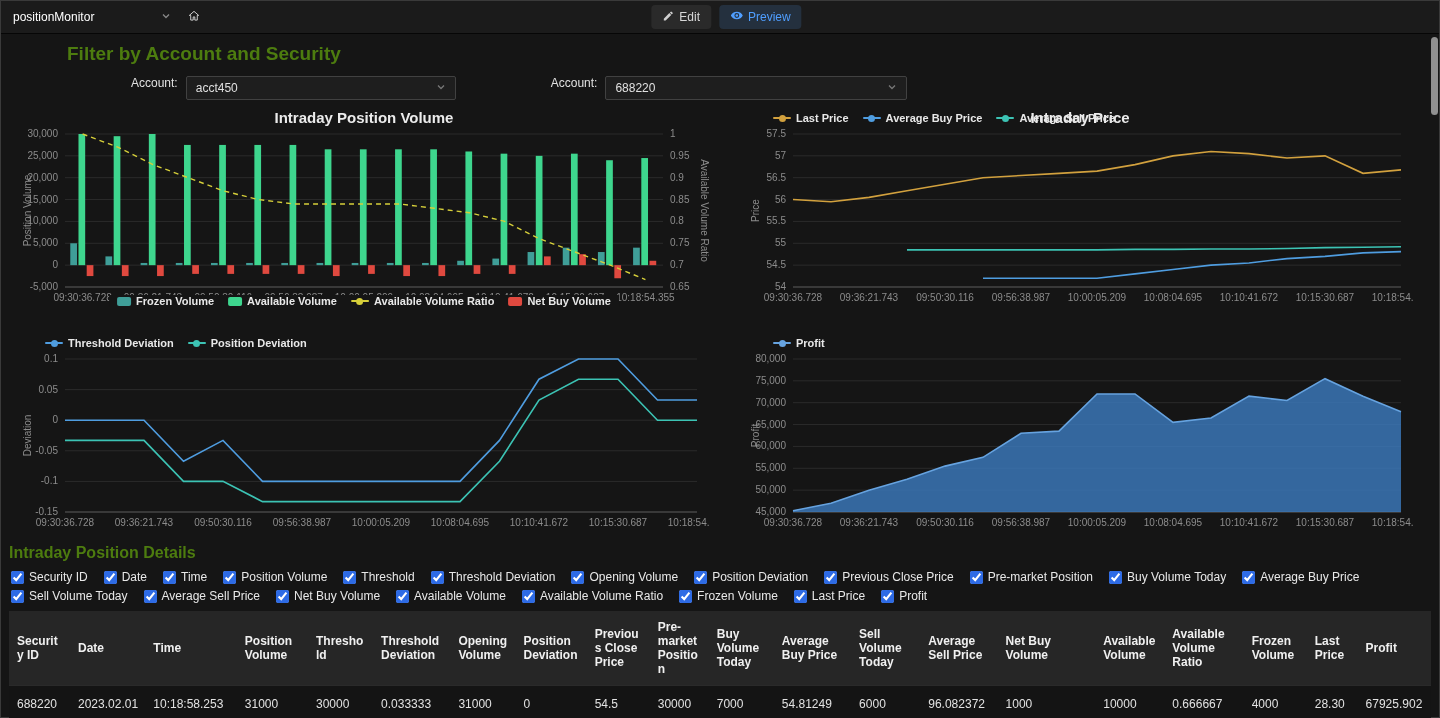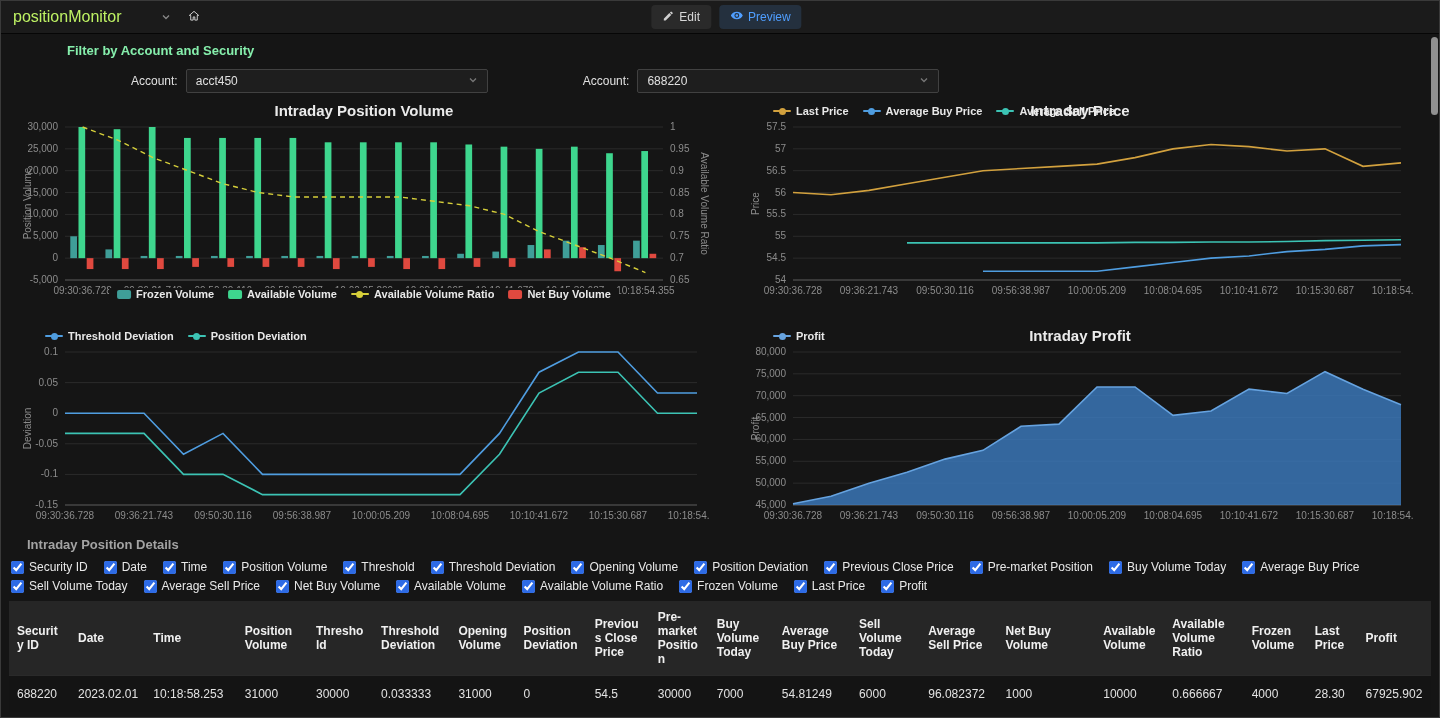--- a/index.html
+++ b/index.html
@@ -6,52 +6,52 @@
   html,body { overflow:hidden; }
   body {
     width:1440px; height:718px; background:#151515;
     font-family:"Liberation Sans", sans-serif; color:#ddd;
   }
   .app { width:1440px; height:718px; border:1px solid #3a3a3a; display:flex; flex-direction:column; position:relative; }
 
   
   .topbar { height:33px; background:#1b1b1b; border-bottom:1px solid #060606; display:flex; align-items:center; padding:0 12px; flex:0 0 auto; position:relative; }
   .topbar-left { display:flex; align-items:center; gap:16px; }
-  .app-select { display:flex; align-items:center; justify-content:space-between; width:158px; font-size:16px; color:#bef264; cursor:pointer; }
+  .app-select { display:flex; align-items:center; justify-content:space-between; width:158px; font-size:12px; color:#ffffff; cursor:pointer; }
   .icon-btn { display:flex; align-items:center; cursor:pointer; background:none; border:none; }
   .topbar-center { position:absolute; left:50%; transform:translateX(-50%); display:flex; gap:8px;padding-left:13px; }
   .tb-btn { display:flex; align-items:center; gap:5px; background:#2a2a2a; border:none; border-radius:4px; padding:4px 11px; font-size:12px; color:#d8d8d8; cursor:pointer; }
   .tb-btn.preview { color:#4f9eff; background:#24303e; }
 
   
-  .filter-title { font-size:13px; font-weight:bold; color:#86efac; margin:9px 0 11px 66px; }
-  .filter-row { display:flex; align-items:center; margin-left:130px; margin-bottom:4px; }
+  .filter-title { font-size:19px; font-weight:bold; color:#4d7c0f; margin:9px 0 11px 66px; }
+  .filter-row { display:flex; align-items:flex-start; margin-left:130px; margin-bottom:4px; }
   .filter-label { font-size:12px; color:#e0e0e0; margin-right:8px; }
   .select { height:24px; background:#1e1e1e; border:1px solid #414141; border-radius:2px; display:flex; align-items:center; justify-content:space-between; padding:0 9px; font-size:12px; color:#e0e0e0; cursor:pointer; }
-  .select-account { width:302px; }
+  .select-account { width:270px; }
   .select-security { width:302px; }
   .filter-gap { width:95px; }
 
   
   .charts-grid { display:grid; grid-template-columns:690px 666px; column-gap:38px; row-gap:22px; padding-left:18px; margin-top:4px; }
   .chart { position:relative; height:203px; }
   .chart-title { position:absolute; top:5px; left:0; right:0; text-align:center; font-size:15px; font-weight:bold; color:#ebebeb; z-index:2; }
   .legend { position:absolute; display:flex; align-items:center; gap:14px; font-size:11px; font-weight:bold; color:#e8e8e8; z-index:3; }
   .legend-topleft { top:8px; left:26px; }
   .legend-bottom { bottom:0; left:50%; transform:translateX(-50%); background:#151515; padding:0 8px; }
   .legend-item { display:flex; align-items:center; gap:5px; cursor:pointer; white-space:nowrap; }
   .mk-rect { width:14px; height:9px; border-radius:2px; display:inline-block; }
   .mk-line { position:relative; width:18px; height:9px; display:inline-block; }
   .mk-line .dash { position:absolute; top:3.5px; left:0; right:0; height:2px; background:currentColor; border-radius:1px; }
   .mk-line .dot  { position:absolute; top:1px; left:5.5px; width:7px; height:7px; border-radius:50%; background:currentColor; }
   svg.plot { position:absolute; inset:0; z-index:1; }
   svg text { font-family:"Liberation Sans", sans-serif; }
 
   
-  .details-title { font-size:13px; font-weight:bold; color:#a3a3a3; margin:12px 0 8px 26px; }
+  .details-title { font-size:16px; font-weight:bold; color:#4d7c0f; margin:12px 0 8px 8px; }
   .checkbox-wrap { margin:0 10px 8px 10px; display:flex; flex-wrap:wrap; column-gap:16px; row-gap:5px; }
   .cb-item { display:flex; align-items:center; gap:5px; font-size:12px; color:#e8e8e8; cursor:pointer; }
   .cb-item input { width:13px; height:13px; accent-color:#2e6be5; cursor:pointer; }
   table { width:calc(100% - 16px); margin:2px 8px 0 8px; border-collapse:collapse; table-layout:fixed; }
   thead th { background:#262626; color:#f0f0f0; font-size:12px; font-weight:bold; text-align:left; padding:9px 8px; vertical-align:middle; word-wrap:break-word; }
   tbody td { background:#141414; color:#e2e2e2; font-size:12px; padding:11px 8px; border-top:1px solid #2a2a2a; overflow:hidden; }
 
   .scroll-thumb { position:absolute; right:1px; top:36px; width:7px; height:78px; background:#909090; border-radius:4px; z-index:9; }
 </style>
 </head>
@@ -333,21 +333,20 @@
             <text x="441" y="197" text-anchor="middle" font-size="10" fill="#8c8c8c">10:08:04.695</text>
             <text x="520" y="197" text-anchor="middle" font-size="10" fill="#8c8c8c">10:10:41.672</text>
             <text x="599" y="197" text-anchor="middle" font-size="10" fill="#8c8c8c">10:15:30.687</text>
             <text x="678" y="197" text-anchor="middle" font-size="10" fill="#8c8c8c">10:18:54.355</text>
             <text x="12" y="106.5" font-size="10" fill="#8c8c8c" text-anchor="middle" transform="rotate(-90 12 106.5)">Deviation</text>
             <path d=" M46 91.2 L85.5 91.2 L125 91.2 L164.5 132.204 L204 111.396 L243.5 152.4 L283 152.4 L322.5 152.4 L362 152.4 L401.5 152.4 L441 152.4 L480.5 111.396 L520 50.196 L559.5 30 L599 30 L638.5 71.004 L678 71.004" fill="none" stroke="#4f9de0" stroke-width="1.6"></path>
             <path d=" M46 111.396 L85.5 111.396 L125 111.396 L164.5 152.4 L204 152.4 L243.5 172.596 L283 172.596 L322.5 172.596 L362 172.596 L401.5 172.596 L441 172.596 L480.5 132.204 L520 71.004 L559.5 50.196 L599 50.196 L638.5 91.2 L678 91.2" fill="none" stroke="#3cc3b4" stroke-width="1.6"></path>
           </svg>
         </div>
         <div class="chart">
-          <div class="chart-title">Intraday Profit</div>
           <div class="legend legend-topleft">
             <span class="legend-item">
               <span class="mk-line" style="color: rgb(102, 163, 224);">
                 <i class="dash"></i>
                 <i class="dot"></i>
               </span>
               <span>Profit</span>
             </span>
           </div>
           <svg class="plot" width="666" height="203">

